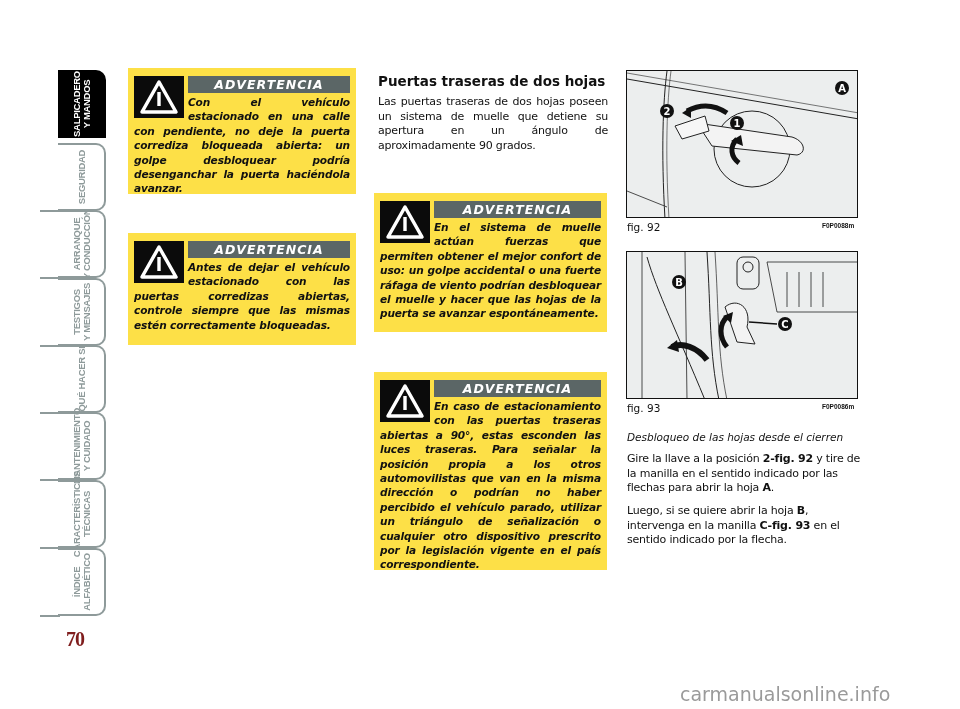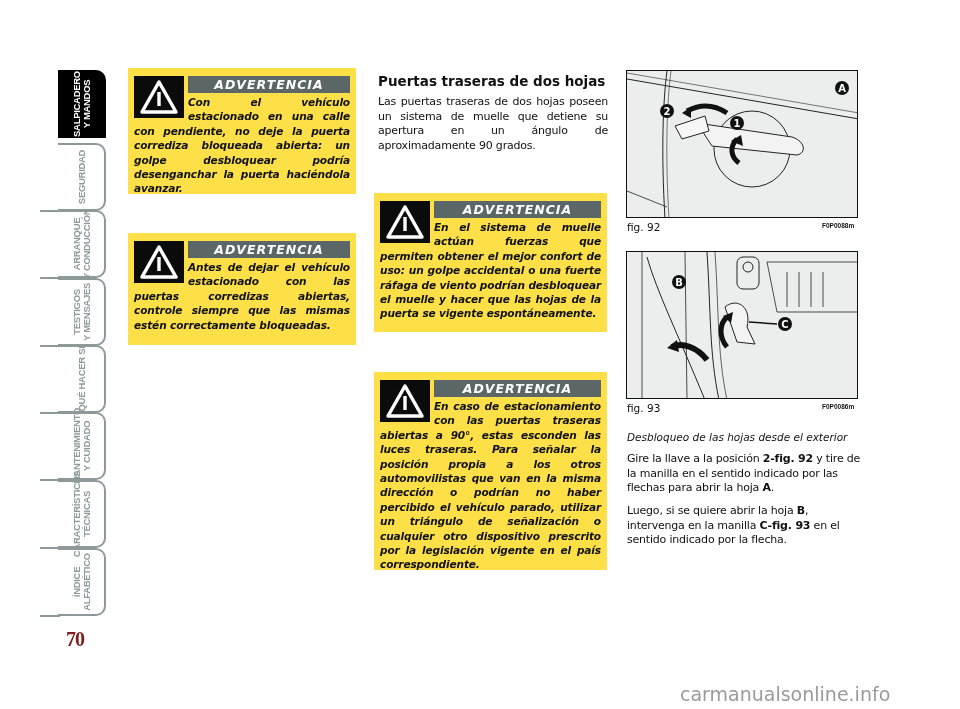--- a/index.html
+++ b/index.html
@@ -159,21 +159,21 @@
 <div class="section-para">Las puertas traseras de dos hojas poseen un sistema de muelle que detiene su apertura en un ángulo de aproximadamente 90 grados.</div>
 
 <div class="warn" style="left:374px; top:193px; width:233px; height:139px;">
   <div class="icon-box">
     <svg width="40" height="36" viewBox="0 0 40 36">
         <path d="M20 3 L37 33 L3 33 Z" fill="none" stroke="#fff" stroke-width="3.5" stroke-linejoin="round"></path>
         <rect x="18.3" y="13" width="3.4" height="14" fill="#fff"></rect>
       </svg>
   </div>
   <div class="title-bar">ADVERTENCIA</div>
-  <div class="body">En el sistema de muelle actúan fuerzas que permiten obtener el mejor confort de uso: un golpe accidental o una fuerte ráfaga de viento podrían desbloquear el muelle y hacer que las hojas de la puerta se vigente espontáneamente.</div>
+  <div class="body">En el sistema de muelle actúan fuerzas que permiten obtener el mejor confort de uso: un golpe accidental o una fuerte ráfaga de viento podrían desbloquear el muelle y hacer que las hojas de la puerta se avanzar espontáneamente.</div>
 </div>
 
 <div class="warn" style="left:374px; top:372px; width:233px; height:198px;">
   <div class="icon-box">
     <svg width="40" height="36" viewBox="0 0 40 36">
         <path d="M20 3 L37 33 L3 33 Z" fill="none" stroke="#fff" stroke-width="3.5" stroke-linejoin="round"></path>
         <rect x="18.3" y="13" width="3.4" height="14" fill="#fff"></rect>
       </svg>
   </div>
   <div class="title-bar">ADVERTENCIA</div>
@@ -226,17 +226,17 @@
     <path d="M40 96 L50 88 L52 100 Z" fill="#111"></path>
     <circle cx="52" cy="30" r="7" fill="#111"></circle>
       <text x="52" y="34" font-size="10" font-weight="bold" fill="#fff" text-anchor="middle" font-family="DejaVu Sans, sans-serif">B</text>
     <circle cx="158" cy="72" r="7" fill="#111"></circle>
       <text x="158" y="76" font-size="10" font-weight="bold" fill="#fff" text-anchor="middle" font-family="DejaVu Sans, sans-serif">C</text>
   </svg>
 </div>
 <div class="fig-cap" style="left:627px; top:402px;">fig. 93</div>
 <div class="fig-code" style="left:822px; top:403px;">F0P0086m</div>
 
-<div class="right-subtitle">Desbloqueo de las hojas desde el exterior</div>
+<div class="right-subtitle">Desbloqueo de las hojas desde el cierren</div>
 <div class="right-para" style="top:452px;"><span>Gire la llave a la posición </span><b>2-fig. 92</b><span> y tire de la manilla en el sentido indicado por las flechas para abrir la hoja </span><b>A</b><span>.</span></div>
 <div class="right-para" style="top:504px;"><span>Luego, si se quiere abrir la hoja </span><b>B</b><span>, intervenga en la manilla </span><b>C-fig. 93</b><span> en el sentido indicado por la flecha.</span></div>
 
 <div class="watermark">carmanualsonline.info</div>
 
 </body></html>

